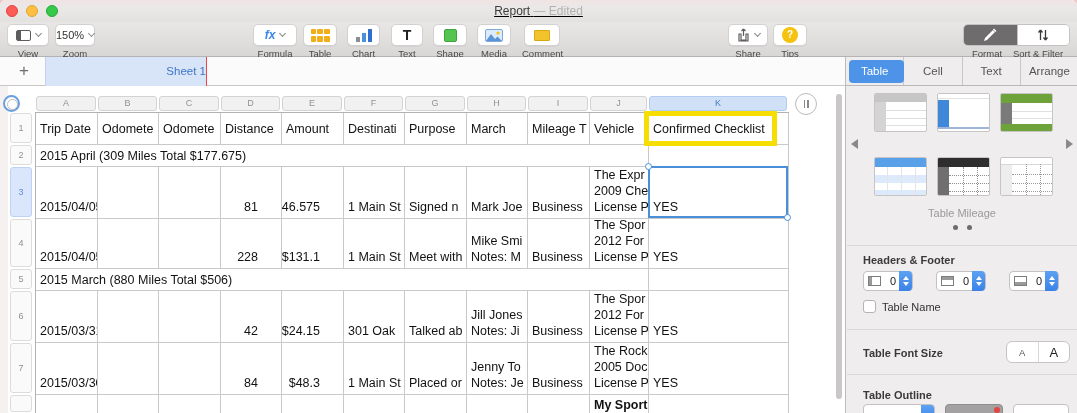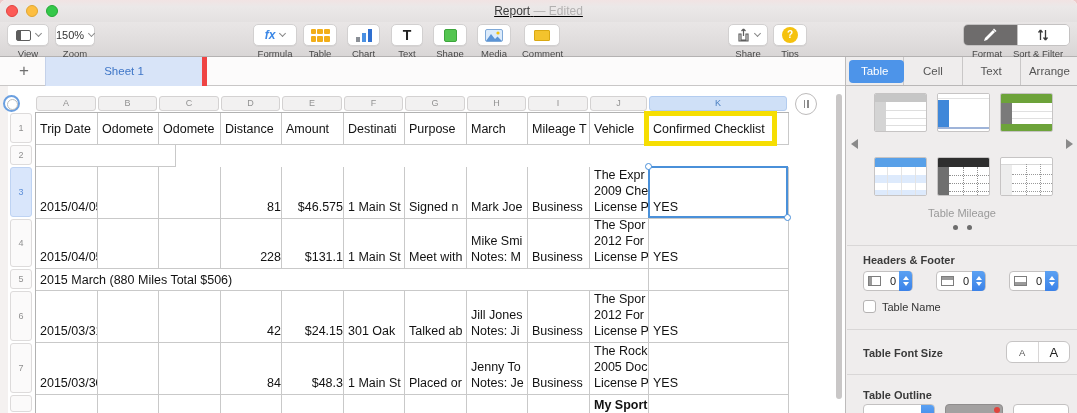--- a/index.html
+++ b/index.html
@@ -38,38 +38,38 @@
   .icon-tips { width:16px; height:16px; border-radius:50%; background:#f5c20f; color:#fff; font-size:10px; font-weight:bold; line-height:16px; text-align:center; }
   .seg-ctl { position:absolute; top:2px; display:flex; height:22px; border:1px solid #c4c2c2; border-radius:5px; overflow:hidden; }
   .seg { display:flex; align-items:center; justify-content:center; }
   .seg.dark { background:#6e6c6c; }
   .seg.lite { background:#fff; }
   .seg-lbl { position:absolute; top:26px; font-size:9.5px; color:#484848; white-space:nowrap; }
 
   
   .sheetbar { position:absolute; left:0; top:57px; width:845px; height:29px; background:#fcfbfb; border-bottom:1px solid #c9c7c7; }
   .add-sheet { position:absolute; left:12px; top:3px; width:24px; height:22px; font-size:17px; color:#6f6f6f; text-align:center; line-height:22px; }
-  .sheet-tab { position:absolute; left:45px; top:0; width:162px; height:29px; background:#d8e4f8; border-right:5px solid #ef4444; border-left:1px solid #c4d1e9; text-align:center; line-height:29px; font-size:11.5px; color:#3f76c7; }
+  .sheet-tab { position:absolute; left:45px; top:0; width:162px; height:29px; background:#d8e4f8; border-right:1px solid #ef4444; border-left:1px solid #c4d1e9; text-align:right; line-height:29px; font-size:11.5px; color:#3f76c7; }
 
   
   .canvas { position:absolute; left:0; top:86px; width:845px; height:327px; background:#fff; }
   .margin-strip { position:absolute; left:0; top:0; width:8px; height:327px; background:#f4f1f0; }
   .col-cap { position:absolute; top:10px; height:15px; background:#f2f1f1; border:1px solid #d4d2d2; border-radius:3px; font-size:9px; color:#929292; text-align:center; line-height:13px; }
   .col-cap.sel { background:#cfe0f7; border-color:#b3ccef; color:#4a7fc1; }
   .row-cap { position:absolute; left:10px; width:22px; background:#fbfafa; border:1px solid #dddbdb; border-radius:3px; font-size:9px; color:#909090; display:flex; align-items:center; justify-content:center; }
   .row-cap.sel { background:#d9e6fb; border-color:#bed3f3; color:#5f90d8; }
   .tbl-handle { position:absolute; left:3px; top:9px; width:17px; height:17px; border-radius:50%; background:#fff; border:2px solid #6a9fe0; }
   .tbl-handle::after { content:""; position:absolute; left:2px; top:2px; width:9px; height:9px; border-radius:50%; border:1px solid #bbb; }
   .addcol-handle { position:absolute; left:795px; top:7px; width:22px; height:22px; border-radius:50%; background:#fff; border:1px solid #bdbbbb; display:flex; align-items:center; justify-content:center; gap:2px; }
   .addcol-handle i { display:block; width:1.5px; height:8px; background:#8a8a8a; }
 
   .grid { position:absolute; left:35px; top:26px; width:754px; border-left:1px solid #b2b2b2; border-top:1px solid #b2b2b2; }
   .grow { display:flex; }
   .cell { border-right:1px solid #c9c9c9; border-bottom:1px solid #c9c9c9; font-size:12.5px; color:#121212; display:flex; align-items:flex-end; padding:0 2px 3px 4px; overflow:hidden; white-space:pre; line-height:16px; }
-  .cell.num { justify-content:flex-end; padding-right:0; }
+  .cell.num { justify-content:flex-end; padding-right:23px; }
   .cell.hdr { padding-bottom:7px; }
   .cell.mid { align-items:center; padding-bottom:0; }
   .cell.topalign { align-items:flex-start; padding-top:2px;font-weight:bold; }
   .grow.last .cell { border-bottom:none; }
   .w-a{width:62px}.w-b{width:61px}.w-c{width:62px}.w-d{width:61px}.w-e{width:62px}.w-f{width:61px}.w-g{width:62px}.w-h{width:61px}.w-i{width:62px}.w-j{width:59px}.w-k{width:140px}.w-span{width:613px}
   .h-hdr{height:32px}.h-grp{height:22px}.h-t{height:52px}.h-r4{height:50px}.h-last{height:19px}
 
   .sel-box { position:absolute; left:648px; top:80px; width:140px; height:52px; border:2px solid #4a90d9; z-index:5; }
   .sel-box .hdl { position:absolute; width:7px; height:7px; border-radius:50%; background:#fff; border:1px solid #4a90d9; }
   .sel-box .tl { left:-5px; top:-5px; }
@@ -284,20 +284,21 @@
         <div class="cell hdr w-d">Distance</div>
         <div class="cell hdr w-e">Amount</div>
         <div class="cell hdr w-f">Destinati</div>
         <div class="cell hdr w-g">Purpose</div>
         <div class="cell hdr w-h">March</div>
         <div class="cell hdr w-i">Mileage T</div>
         <div class="cell hdr w-j">Vehicle</div>
         <div class="cell hdr w-k">Confirmed Checklist</div>
       </div>
       <div class="grow h-grp">
+        <div class="cell mid w-span">2015 April (309 Miles Total $177.675)</div>
         <div class="cell w-k"></div>
       </div>
       <div class="grow h-t">
         <div class="cell w-a">2015/04/05</div>
         <div class="cell w-b"></div>
         <div class="cell w-c"></div>
         <div class="cell num w-d">81</div>
         <div class="cell num w-e">$46.575</div>
         <div class="cell w-f">1 Main St</div>
         <div class="cell w-g">Signed n</div>

